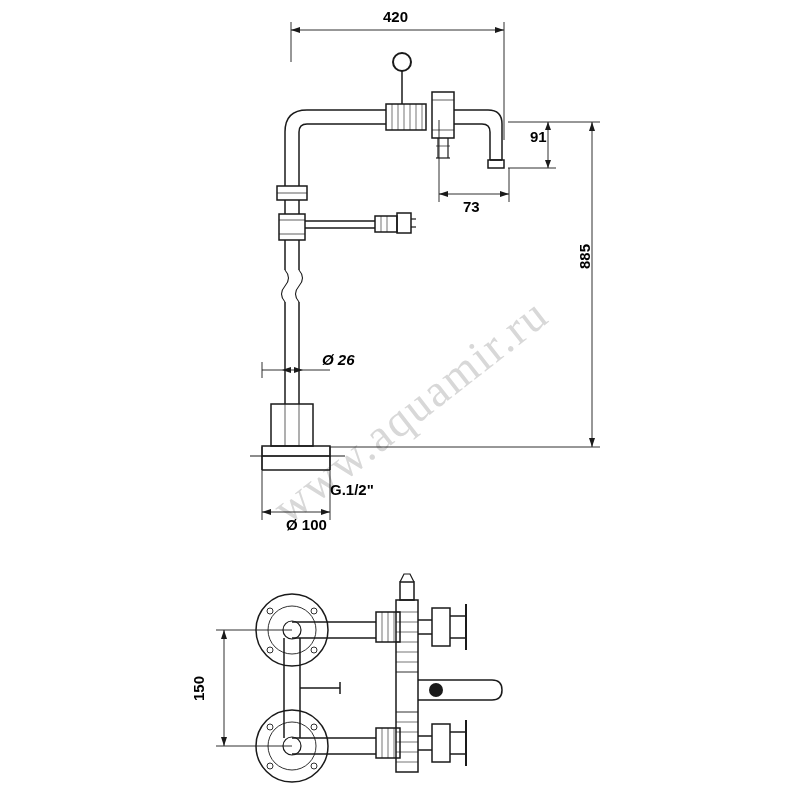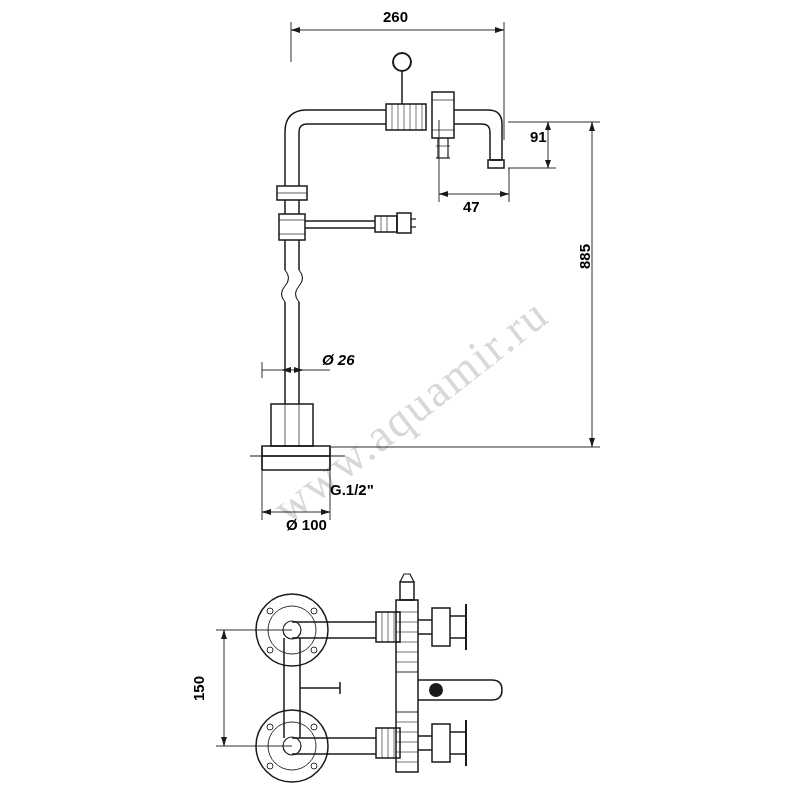--- a/index.html
+++ b/index.html
@@ -254,25 +254,25 @@
       <line x1="450" y1="754" x2="466" y2="754"></line>
       <line x1="466" y1="720" x2="466" y2="766" stroke-width="2"></line>
 
       <line x1="418" y1="680" x2="492" y2="680"></line>
       <line x1="418" y1="700" x2="492" y2="700"></line>
       <path d="M492 680 q10 0 10 10 q0 10 -10 10" stroke-width="1.5"></path>
       <circle cx="436" cy="690" r="7" fill="#1a1a1a" stroke="none"></circle>
     </g>
   </svg>
 
-  <div class="dimlabel" style="left:383px; top:8px;">260</div>
+  <div class="dimlabel" style="left:383px; top:8px;">420</div>
 
   <div class="dimlabel" style="left:530px; top:128px;">91</div>
 
-  <div class="dimlabel" style="left:463px; top:198px;">47</div>
+  <div class="dimlabel" style="left:463px; top:198px;">73</div>
 
   <div class="dimlabel vert" style="left:572px; top:248px;">885</div>
 
   <div class="dimlabel" style="left:322px; top:351px;font-style:italic;">Ø 26</div>
 
   <div class="dimlabel" style="left:330px; top:481px;">G.1/2"</div>
 
   <div class="dimlabel" style="left:258px; top:516px;margin-left:28px;">Ø 100</div>
 
   <div class="dimlabel vert" style="left:186px; top:680px;">150</div>

